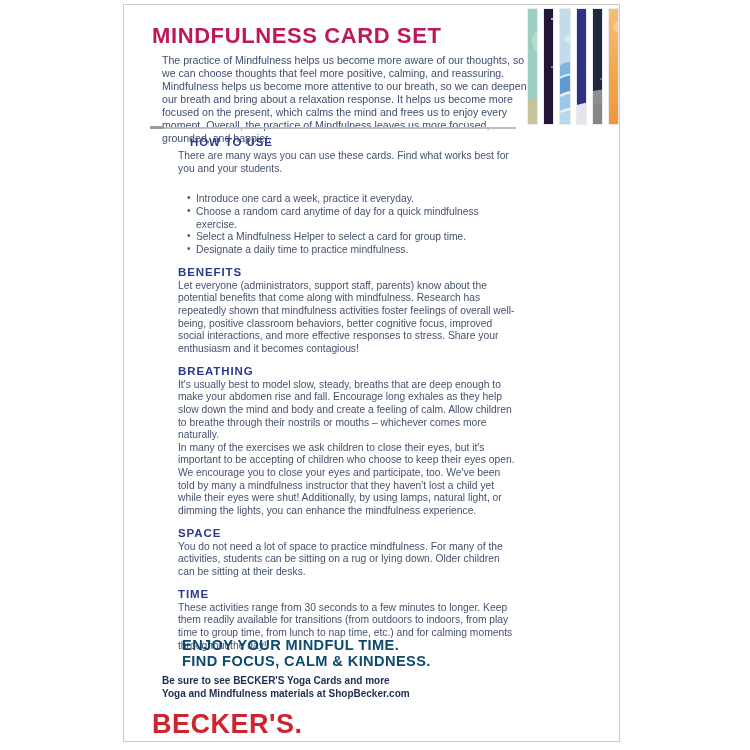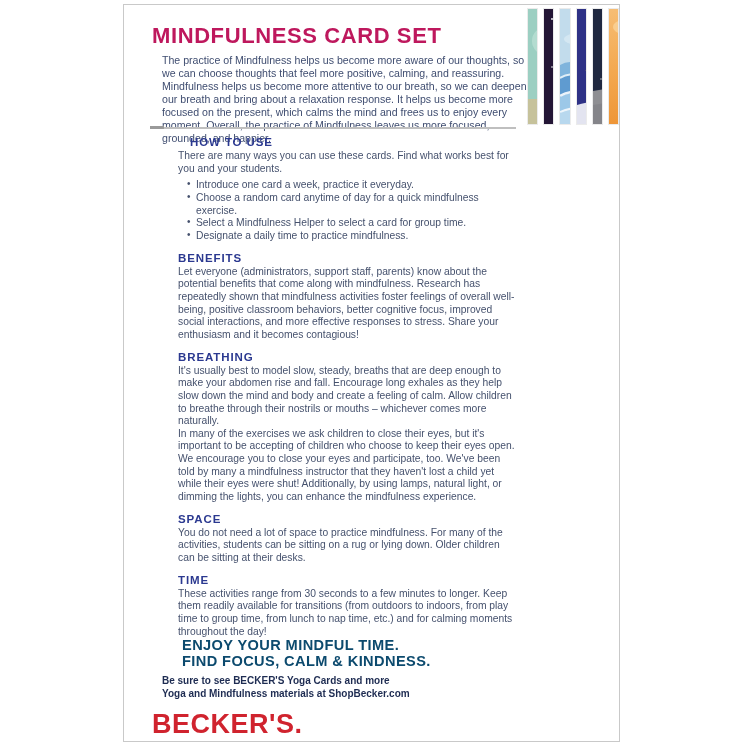--- a/index.html
+++ b/index.html
@@ -29,21 +29,21 @@
 
   .sections { position:absolute; left:54px; top:131px; width:338px; }
   .sec-heading {
     font-size:11.5px; font-weight:bold; letter-spacing:0.9px;
     color:#2b3990; margin-top:9px; margin-bottom:2px;
   }
   .sec-heading:first-child { margin-top:0;padding-left:12px; }
   .sec-body {
     font-size:10.3px; line-height:1.23; color:#45516d;
   }
-  .bullets { margin-top:4px; }
+  .bullets { margin-top:18px; }
   .bullet {
     font-size:10.3px; line-height:1.23; color:#45516d;
     padding-left:18px; position:relative;
   }
   .bullet::before { content:"•"; position:absolute; left:9px; top:-1px; font-size:10px; color:#45516d; }
 
   .footer { position:absolute; left:28px; top:632px; width:360px; }
   .footer-headline {
     font-size:14.6px; font-weight:bold; letter-spacing:0.4px;
     color:#0c4a6e; line-height:1.13;margin-left:30px;

